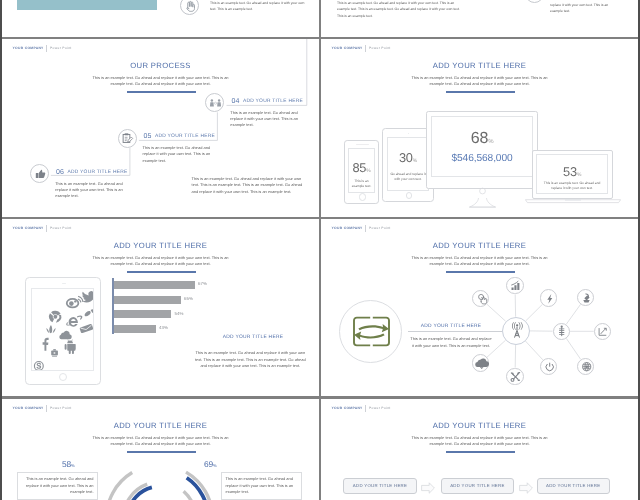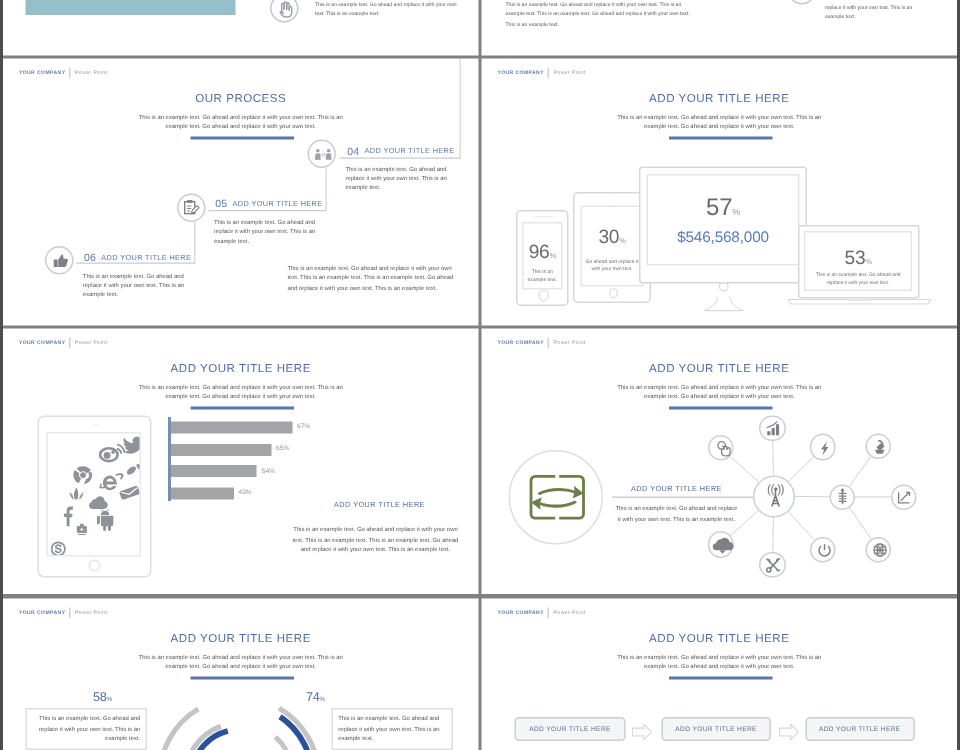--- a/index.html
+++ b/index.html
@@ -128,39 +128,39 @@
       <span class="sep"></span>
       <span class="pp">Power Point</span>
     </div>
     <div class="title" style="top:23px;">ADD YOUR TITLE HERE</div>
     <div class="subtxt" style="left:88px;top:36px;width:141px;">This is an example text. Go ahead and replace it with your own text. This is an example text. Go ahead and replace it with your own text.</div>
     <div class="ubar" style="left:125px;top:52.2px;width:68.5px;height:1.9px;"></div>
 
     <div style="position:absolute;left:23px;top:101px;width:35px;height:64px;border:0.7px solid #d5d7db;border-radius:3.2px;box-sizing:border-box;background:#fff;">
       <div style="position:absolute;left:11px;top:3.4px;width:13px;height:1.1px;background:#ededef;border-radius:1px;"></div>
       <div style="position:absolute;left:3.4px;top:7.3px;right:3.4px;bottom:10.5px;border:0.7px solid #e3e5e8;box-sizing:border-box;">
-        <div style="position:absolute;left:0;right:0;top:13px;text-align:center;color:#6b6b6b;font-size:12.8px;line-height:1;letter-spacing:-0.2px;"><span>96</span><span style="font-size:5px;color:#9a9a9a;">%</span></div>
+        <div style="position:absolute;left:0;right:0;top:13px;text-align:center;color:#6b6b6b;font-size:12.8px;line-height:1;letter-spacing:-0.2px;"><span>85</span><span style="font-size:5px;color:#9a9a9a;">%</span></div>
         <div style="position:absolute;left:2px;right:2px;top:30px;text-align:center;color:#6d6d6d;font-size:3.3px;line-height:5px;">This is an example text.</div>
       </div>
       <div style="position:absolute;left:13.5px;bottom:2.4px;width:7.2px;height:7.2px;border:0.7px solid #e1e3e6;border-radius:50%;box-sizing:border-box;"></div>
     </div>
 
     <div style="position:absolute;left:61px;top:89px;width:52px;height:74px;border:0.7px solid #d5d7db;border-radius:3.4px;box-sizing:border-box;background:#fff;">
       <div style="position:absolute;left:24.7px;top:3.6px;width:1.6px;height:1.6px;background:#e8eaec;border-radius:50%;"></div>
       <div style="position:absolute;left:3.8px;top:7.6px;right:3.8px;bottom:10.2px;border:0.7px solid #e3e5e8;box-sizing:border-box;">
         <div style="position:absolute;left:0;right:0;top:14px;text-align:center;color:#6b6b6b;font-size:12.8px;line-height:1;letter-spacing:-0.2px;"><span>30</span><span style="font-size:5px;color:#9a9a9a;">%</span></div>
         <div style="position:absolute;left:2px;right:2px;top:34px;text-align:center;color:#6d6d6d;font-size:3.3px;line-height:5px;">Go ahead and replace it with your own text.</div>
       </div>
       <div style="position:absolute;left:22.6px;bottom:2.2px;width:6.4px;height:6.4px;border:0.7px solid #e1e3e6;border-radius:50%;box-sizing:border-box;"></div>
     </div>
 
     <div style="position:absolute;left:105px;top:72px;width:112px;height:92px;">
       <div style="position:absolute;left:0;top:0;width:112px;height:77.5px;border:0.7px solid #d5d7db;border-radius:2.4px;box-sizing:border-box;background:#fff;">
         <div style="position:absolute;left:3.6px;top:3.6px;right:3.6px;bottom:10.2px;border:0.7px solid #e3e5e8;box-sizing:border-box;">
-          <div style="position:absolute;left:0;right:0;top:14px;text-align:center;color:#6b6b6b;font-size:16px;line-height:1;letter-spacing:-0.2px;"><span>57</span><span style="font-size:6px;color:#9a9a9a;">%</span></div>
+          <div style="position:absolute;left:0;right:0;top:14px;text-align:center;color:#6b6b6b;font-size:16px;line-height:1;letter-spacing:-0.2px;"><span>68</span><span style="font-size:6px;color:#9a9a9a;">%</span></div>
           <div style="position:absolute;left:0;right:0;top:37px;text-align:center;color:#5a7bb5;font-size:10.2px;line-height:1;letter-spacing:-0.1px;">$546,568,000</div>
         </div>
       </div>
       <svg width="112" height="34" style="position:absolute;left:0;top:66px;">
         <g fill="none" stroke="#d7d9dd" stroke-width="0.7">
           <circle cx="56.5" cy="14" r="2.9"></circle>
           <path d="M52.5 21 C52.2 24.5 49 28 43.5 30 L69.5 30 C64 28 60.8 24.5 60.5 21"></path>
           <path d="M43.3 30.2 L69.7 30.2"></path>
         </g>
       </svg>
@@ -432,21 +432,21 @@
     <svg width="317" height="101" style="position:absolute;left:0;top:0;">
         <path d="M130.20 73.57 A53 53 0 0 0 104.53 120.85" fill="none" stroke="#c4c4c4" stroke-width="3.4"></path>
         <path d="M145.19 85.17 A36 36 0 0 0 121.52 120.26" fill="none" stroke="#c4c4c4" stroke-width="3.4"></path>
         <path d="M149.86 88.34 A31.6 31.6 0 0 0 126.38 113.51" fill="none" stroke="#2a529c" stroke-width="3.8"></path>
         <path d="M210.49 119.92 A53 53 0 0 0 184.00 73.10" fill="none" stroke="#c4c4c4" stroke-width="3.4"></path>
         <path d="M206.09 119.85 A48.6 48.6 0 0 0 184.68 78.71" fill="none" stroke="#2a529c" stroke-width="3.8"></path>
         <path d="M193.49 119.63 A36 36 0 0 0 181.59 92.25" fill="none" stroke="#c4c4c4" stroke-width="3.4"></path>
     </svg>
 
     <div style="position:absolute;left:60px;top:61px;color:#4e6da8;font-size:8.4px;line-height:1;letter-spacing:-0.2px;"><span>58</span><span style="font-size:4.2px;">%</span></div>
-    <div style="position:absolute;left:202px;top:61px;color:#4e6da8;font-size:8.4px;line-height:1;letter-spacing:-0.2px;"><span>74</span><span style="font-size:4.2px;">%</span></div>
+    <div style="position:absolute;left:202px;top:61px;color:#4e6da8;font-size:8.4px;line-height:1;letter-spacing:-0.2px;"><span>69</span><span style="font-size:4.2px;">%</span></div>
 
     <div style="position:absolute;left:15px;top:73px;width:81px;padding:3px 3.5px;border:0.6px solid #dbdde0;box-sizing:border-box;text-align:right;color:#575757;font-size:3.95px;line-height:6.5px;">This is an example text. Go ahead and replace it with your own text. This is an example text.</div>
     <div style="position:absolute;left:219px;top:73px;width:81px;padding:3px 3.5px;border:0.6px solid #dbdde0;box-sizing:border-box;text-align:left;color:#575757;font-size:3.95px;line-height:6.5px;">This is an example text. Go ahead and replace it with your own text. This is an example text.</div>
   </div>
 
   <div class="slide" style="left:321px;top:399px;width:317px;height:101px;">
     <div class="hdr">
       <span class="co">YOUR COMPANY</span>
       <span class="sep"></span>
       <span class="pp">Power Point</span>

